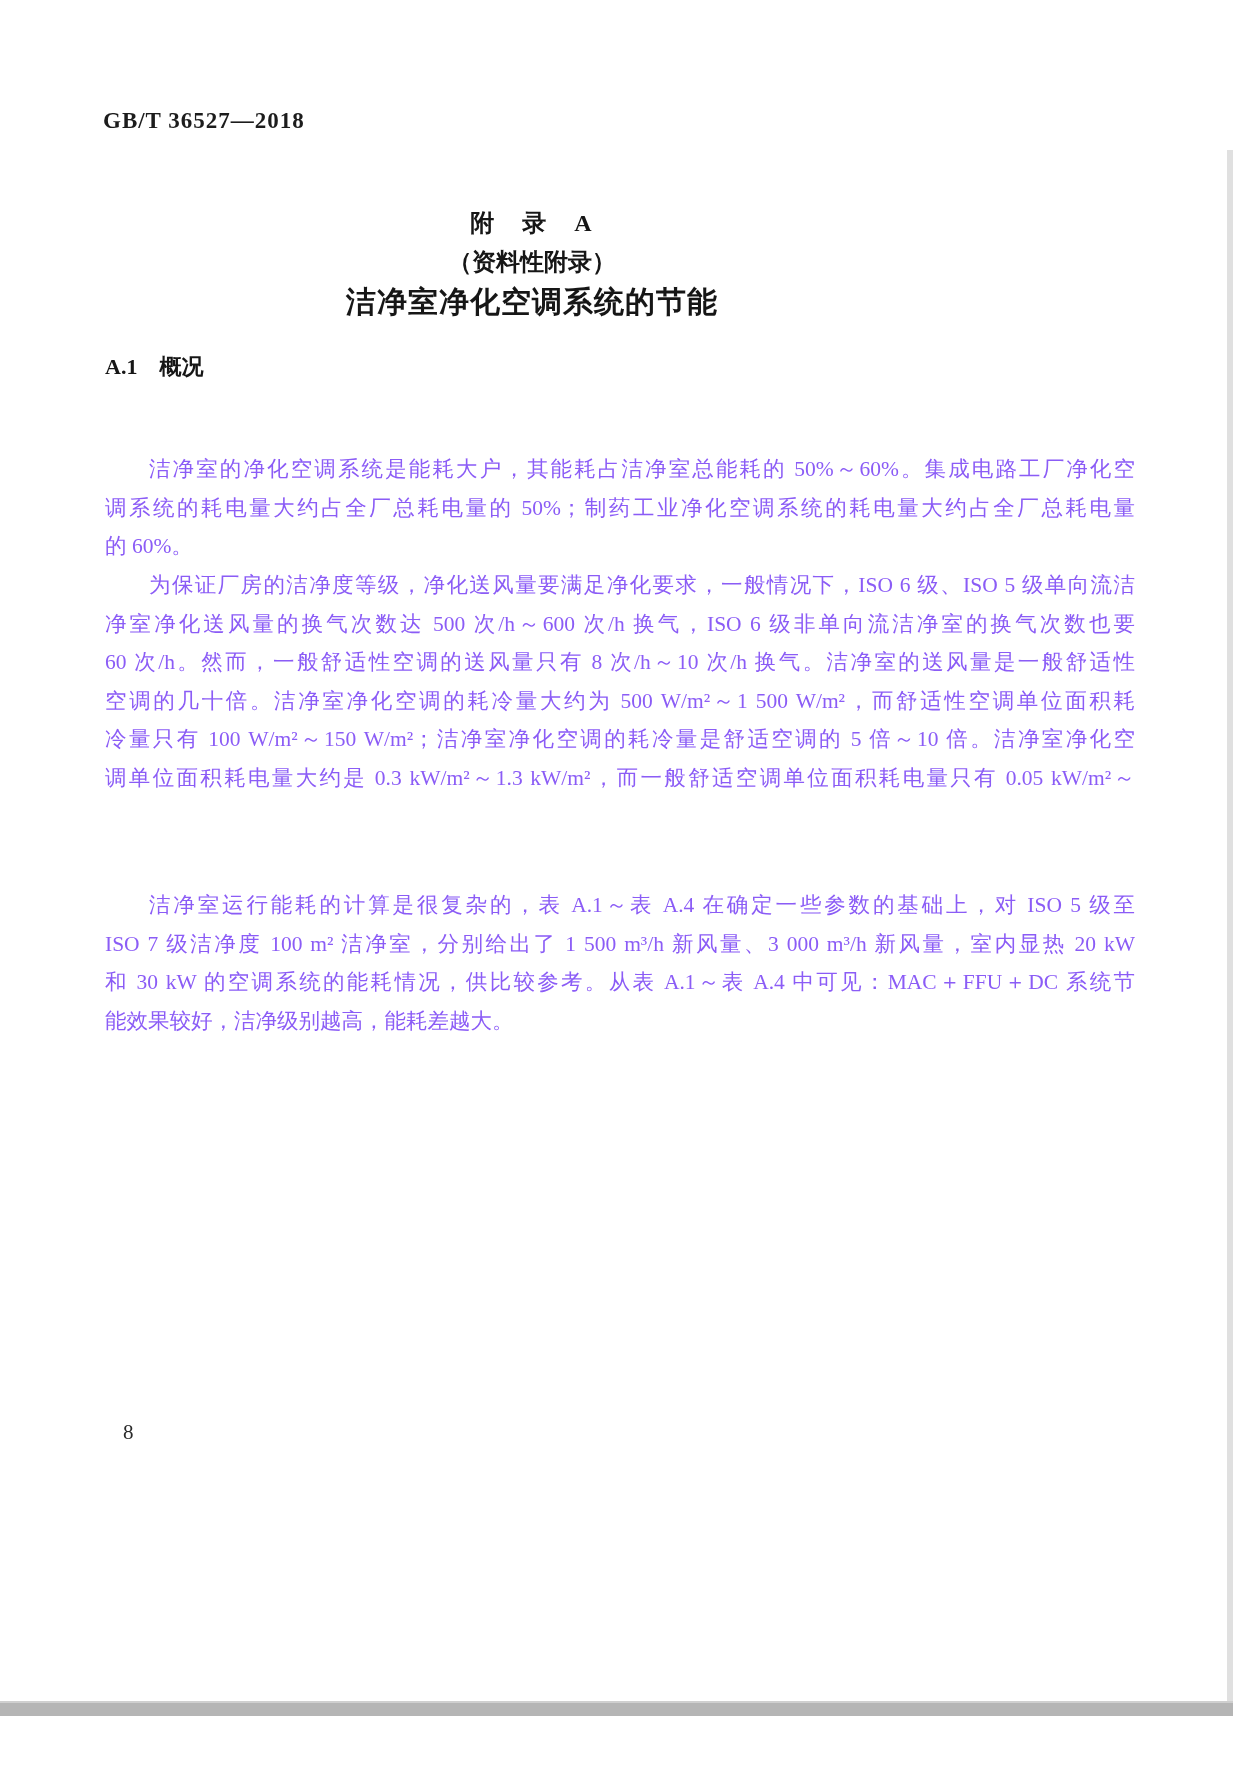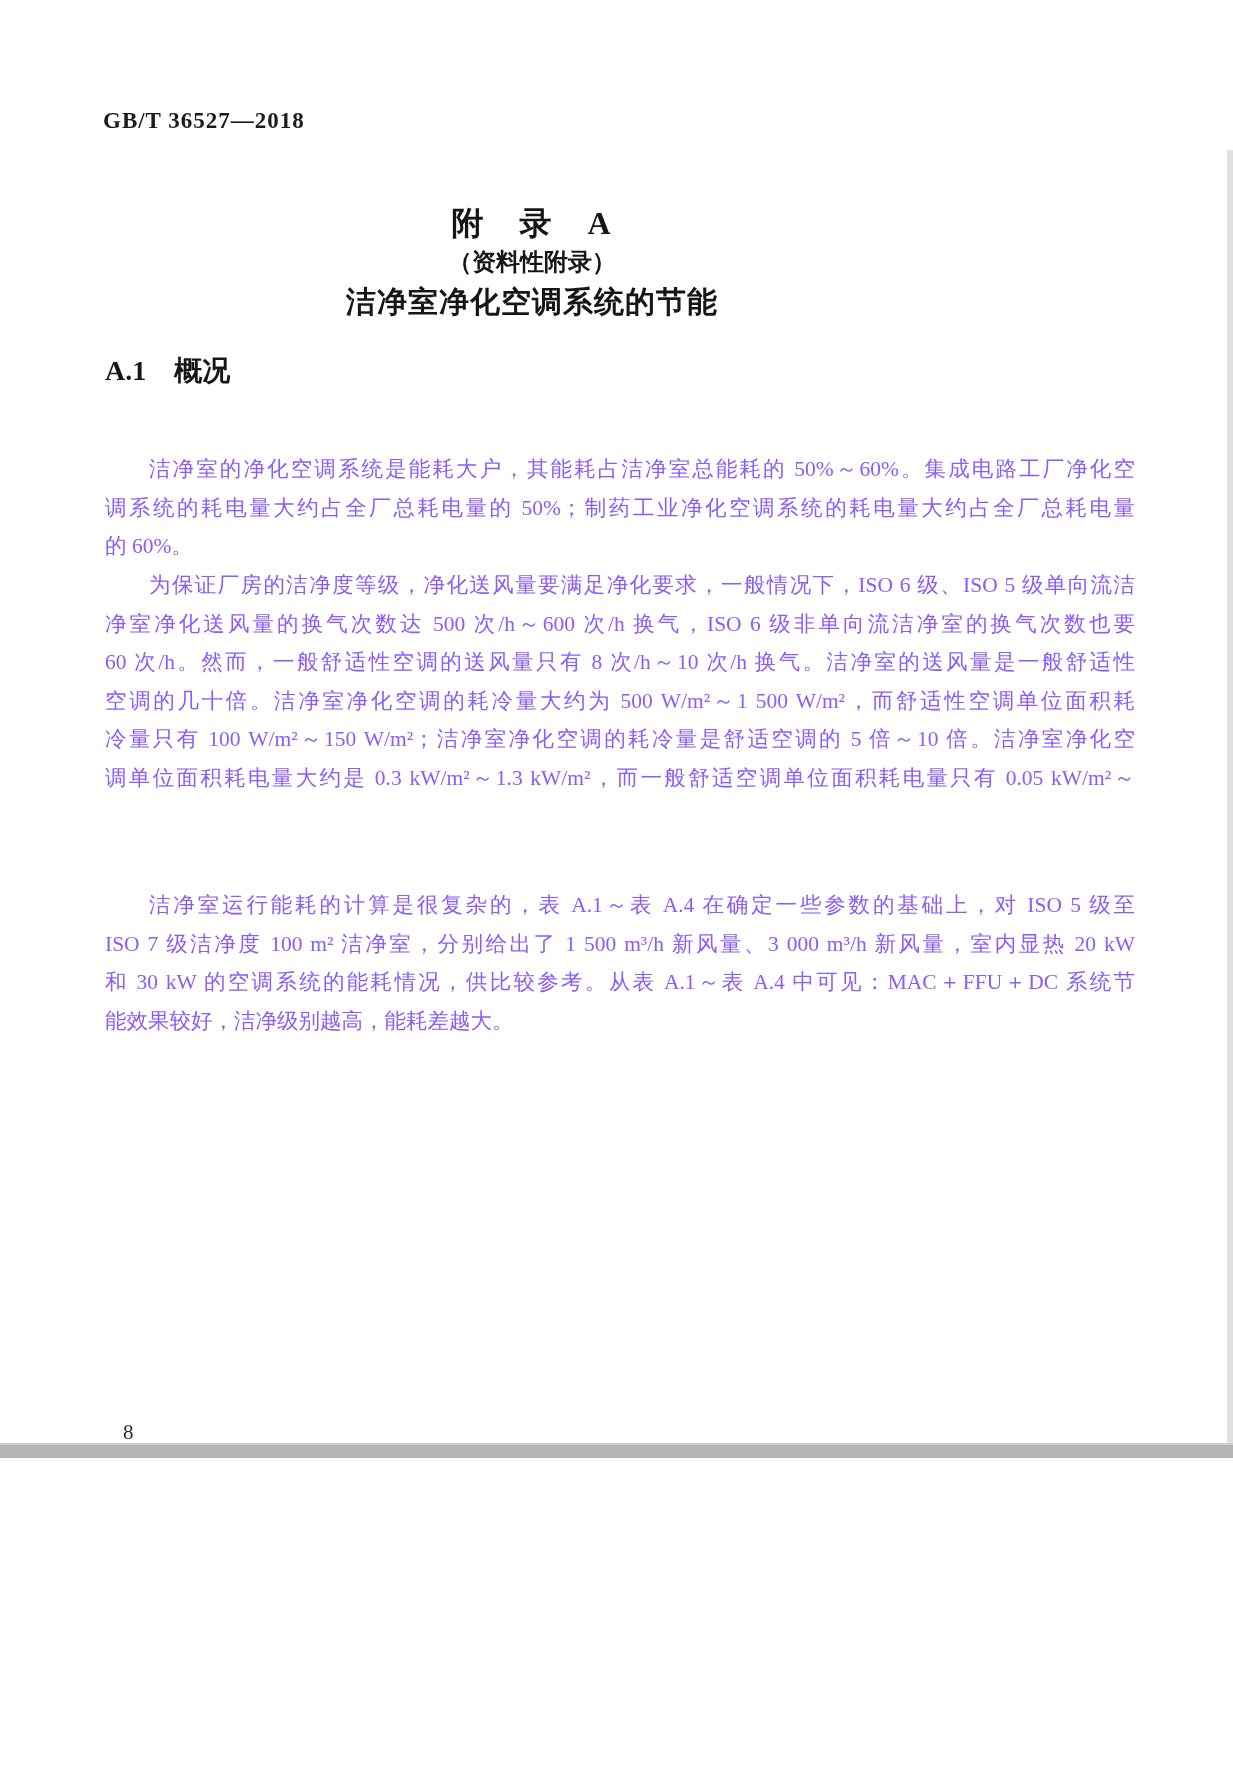--- a/index.html
+++ b/index.html
@@ -3,21 +3,21 @@
 <meta charset="utf-8">
 <style>
   html, body {
     margin: 0;
     padding: 0;
     background: #ffffff;
   }
   .page {
     position: relative;
     width: 1233px;
-    height: 1458px;
+    height: 1716px;
     background: #ffffff;
     overflow: hidden;
     font-family: "Liberation Serif", "DejaVu Serif", serif;
     color: #242424;
   }
   .doc-code {
     position: absolute;
     left: 103px;
     top: 108px;
     font-size: 23px;
@@ -31,27 +31,27 @@
     top: 204px;
     width: 1030px;
     text-align: center;
     transform: translateX(-88px);
   }
   .title-line {
     font-weight: 700;
     color: #161616;
     line-height: 39px;
   }
-  .title-line.l1 { font-size: 32px; letter-spacing: 2px; }
+  .title-line.l1 { font-size: 24px; letter-spacing: 2px; }
   .title-line.l2 { font-size: 24px; }
   .title-line.l3 { font-size: 30px; letter-spacing: 1px; }
   .section-heading {
     position: absolute;
     left: 105px;
-    font-size: 28px;
+    font-size: 22px;
     font-weight: 700;
     color: #161616;
   }
   .heading-a1 { top: 352px; }
   .heading-a2 { top: 822px; }
   .para {
     position: absolute;
     left: 105px;
     width: 1030px;
     font-size: 21.5px;

